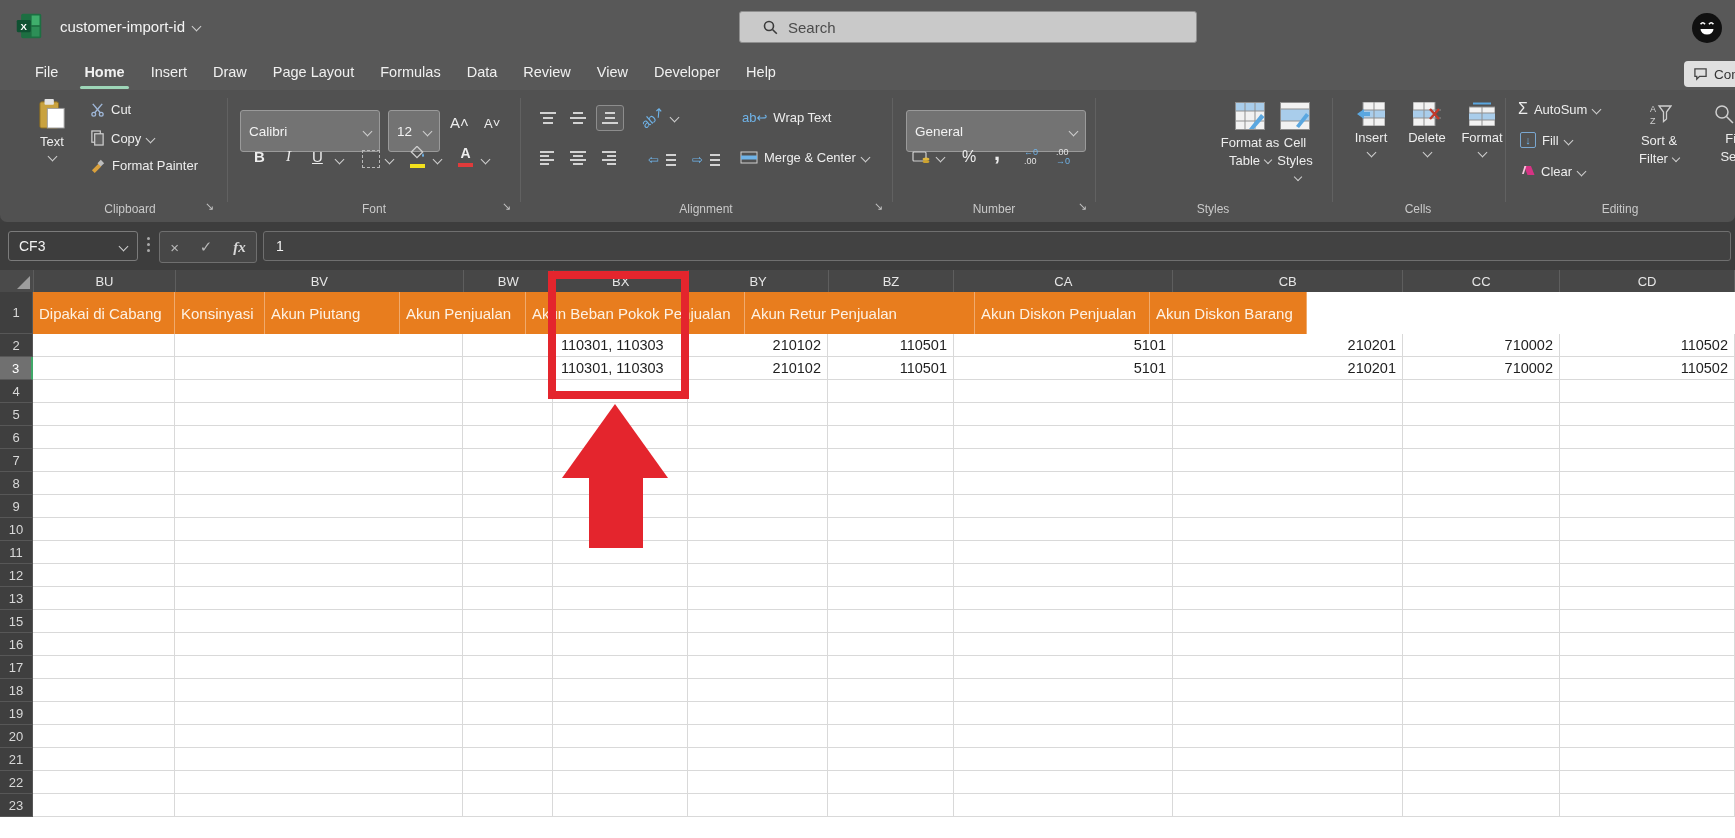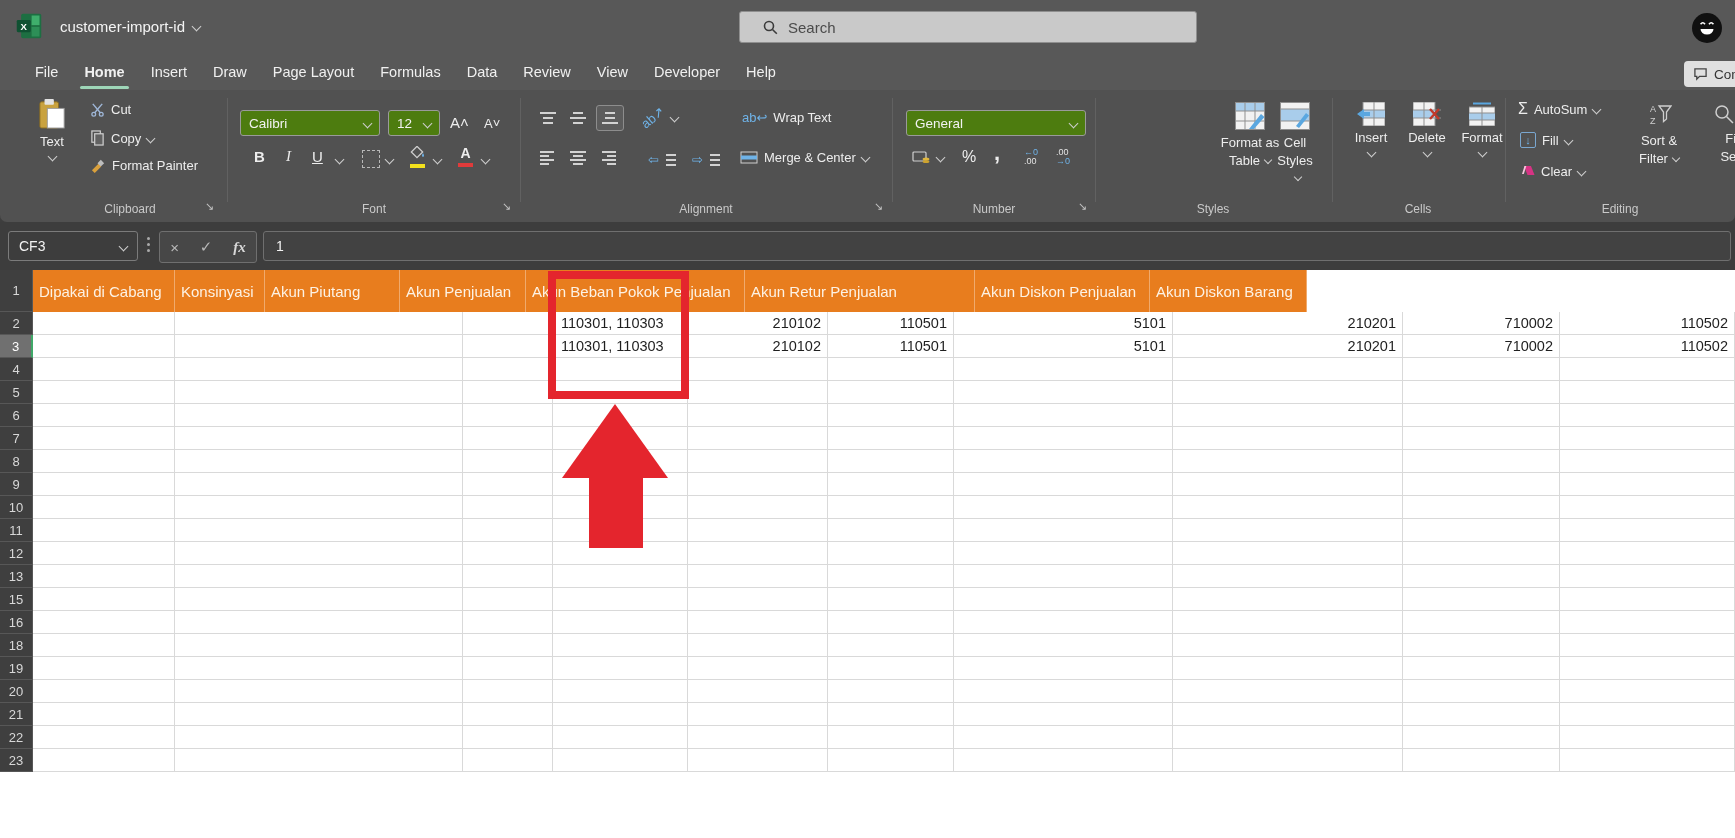--- a/index.html
+++ b/index.html
@@ -27,21 +27,21 @@
   .vsep{position:absolute;top:8px;height:104px;width:1px;background:#616161;}
   .grouplabel{position:absolute;top:112px;font-size:12px;color:#c9c9c9;transform:translateX(-50%);}
   .launcher{position:absolute;top:110px;font-size:11px;color:#c2c2c2;cursor:pointer;}
   .cv{display:inline-block;width:6px;height:6px;border-right:1.4px solid #cfcfcf;border-bottom:1.4px solid #cfcfcf;
       transform:rotate(45deg);vertical-align:3px;}
   .wraplbl{display:inline-block;text-align:center;line-height:1.35;color:#ededed;}
   .wraplbl::after{content:"";display:inline-block;width:5px;height:5px;border-right:1.3px solid #cfcfcf;
       border-bottom:1.3px solid #cfcfcf;transform:rotate(45deg);margin-left:5px;vertical-align:2px;}
   .bigbtn{position:absolute;display:flex;flex-direction:column;align-items:center;gap:4px;cursor:pointer;color:#ededed;}
   .rowbtn{position:absolute;display:flex;align-items:center;gap:6px;cursor:pointer;color:#ededed;white-space:nowrap;}
-  .combo{position:absolute;height:26px;border:1px solid #9a9a9a;border-radius:3px;background:#4d7c0f;
+  .combo{position:absolute;height:42px;border:1px solid #9a9a9a;border-radius:3px;background:#737373;
          display:flex;align-items:center;justify-content:space-between;padding:0 8px;box-sizing:border-box;
          color:#f2f2f2;font-size:13.5px;cursor:pointer;}
   .fmtA{font-weight:bold;font-size:14px;line-height:12px;}
   .clrbar{display:block;height:4px;width:15px;margin-top:2px;}
   .lineicon line{stroke:#d2d2d2;stroke-width:2;}
   .blue{color:#6fb3e8;}
   .boxed{border:1px solid #8d8d8d;border-radius:3px;background:#5c5c5c;}
   .dec{display:flex;flex-direction:column;font-size:9px;line-height:9px;color:#e3e3e3;cursor:pointer;}
   .dec b{color:#6fb3e8;font-weight:normal;}
 
@@ -415,20 +415,33 @@
     <span>×</span>
     <span>✓</span>
     <span class="fx">fx</span>
   </div>
   <div id="formulafield" class="abs">
     <span>1</span>
   </div>
 </div>
 
 <div id="sheet" class="abs">
+  <div id="colheads">
+    <div class="corner"></div>
+  <div class="colhead" style="width: 142px;">BU</div>
+      <div class="colhead" style="width: 288px;">BV</div>
+      <div class="colhead" style="width: 90px;">BW</div>
+      <div class="colhead" style="width: 135px;">BX</div>
+      <div class="colhead" style="width: 140px;">BY</div>
+      <div class="colhead" style="width: 126px;">BZ</div>
+      <div class="colhead" style="width: 219px;">CA</div>
+      <div class="colhead" style="width: 230px;">CB</div>
+      <div class="colhead" style="width: 157px;">CC</div>
+      <div class="colhead" style="width: 175px;">CD</div>
+    </div>
   <div id="gridrows">
       <div class="grid-row">
         <div class="rownum" style="height: 42px;">1</div>
         <div class="hcell" style="width: 142px; height: 42px; background: rgb(232, 125, 30);">Dipakai di Cabang</div>
         <div class="hcell" style="width: 90px; height: 42px; background: rgb(232, 125, 30);">Konsinyasi</div>
         <div class="hcell" style="width: 135px; height: 42px; background: rgb(232, 125, 30);">Akun Piutang</div>
         <div class="hcell" style="width: 126px; height: 42px; background: rgb(232, 125, 30);">Akun Penjualan</div>
         <div class="hcell" style="width: 219px; height: 42px; background: rgb(232, 125, 30);">Akun Beban Pokok Penjualan</div>
         <div class="hcell" style="width: 230px; height: 42px; background: rgb(232, 125, 30);">Akun Retur Penjualan</div>
         <div class="hcell" style="width: 175px; height: 42px; background: rgb(232, 125, 30);">Akun Diskon Penjualan</div>
@@ -610,20 +623,33 @@
         <div class="cell num" style="width: 90px; height: 23px;"></div>
         <div class="cell txt" style="width: 135px; height: 23px;"></div>
         <div class="cell num" style="width: 140px; height: 23px;"></div>
         <div class="cell num" style="width: 126px; height: 23px;"></div>
         <div class="cell num" style="width: 219px; height: 23px;"></div>
         <div class="cell num" style="width: 230px; height: 23px;"></div>
         <div class="cell num" style="width: 157px; height: 23px;"></div>
         <div class="cell num" style="width: 175px; height: 23px;"></div>
       </div>
       <div class="grid-row">
+        <div class="rownum" style="height: 23px;">17</div>
+        <div class="cell num" style="width: 142px; height: 23px;"></div>
+        <div class="cell num" style="width: 288px; height: 23px;"></div>
+        <div class="cell num" style="width: 90px; height: 23px;"></div>
+        <div class="cell txt" style="width: 135px; height: 23px;"></div>
+        <div class="cell num" style="width: 140px; height: 23px;"></div>
+        <div class="cell num" style="width: 126px; height: 23px;"></div>
+        <div class="cell num" style="width: 219px; height: 23px;"></div>
+        <div class="cell num" style="width: 230px; height: 23px;"></div>
+        <div class="cell num" style="width: 157px; height: 23px;"></div>
+        <div class="cell num" style="width: 175px; height: 23px;"></div>
+      </div>
+      <div class="grid-row">
         <div class="rownum" style="height: 23px;">18</div>
         <div class="cell num" style="width: 142px; height: 23px;"></div>
         <div class="cell num" style="width: 288px; height: 23px;"></div>
         <div class="cell num" style="width: 90px; height: 23px;"></div>
         <div class="cell txt" style="width: 135px; height: 23px;"></div>
         <div class="cell num" style="width: 140px; height: 23px;"></div>
         <div class="cell num" style="width: 126px; height: 23px;"></div>
         <div class="cell num" style="width: 219px; height: 23px;"></div>
         <div class="cell num" style="width: 230px; height: 23px;"></div>
         <div class="cell num" style="width: 157px; height: 23px;"></div>

